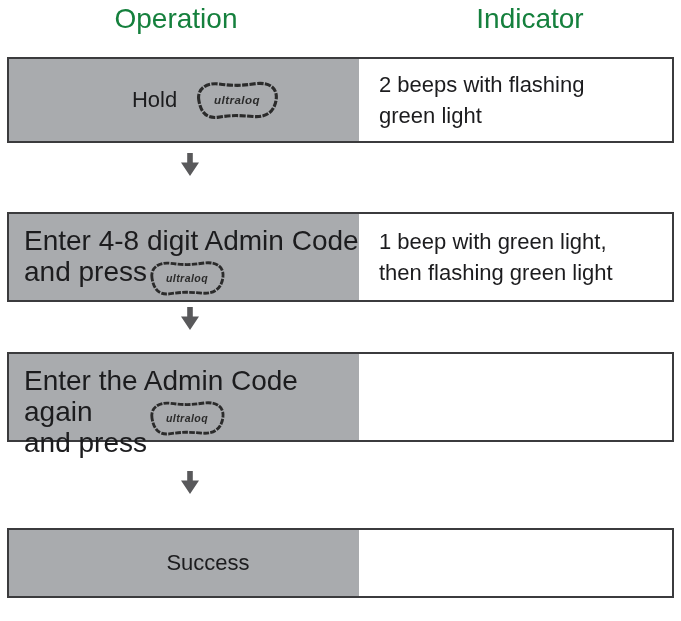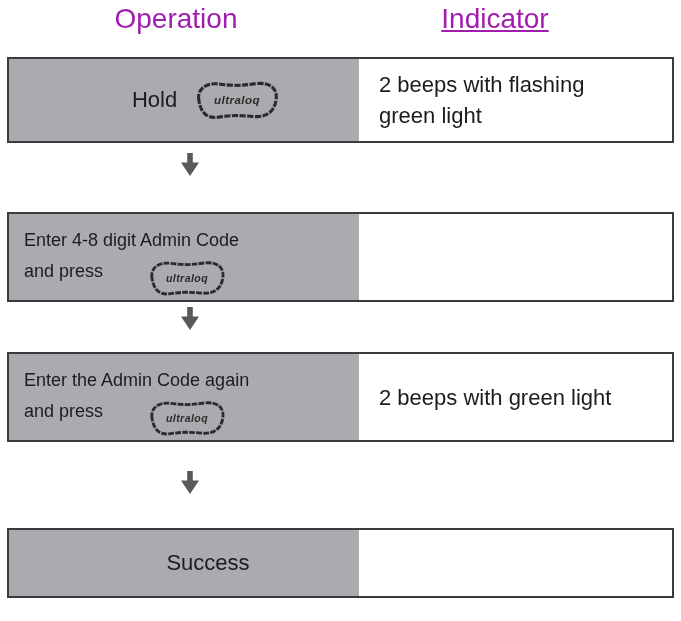--- a/index.html
+++ b/index.html
@@ -8,26 +8,26 @@
     width: 681px; height: 621px;
     background: #ffffff;
     font-family: "Liberation Sans", sans-serif;
     color: #1c1c1e;
     overflow: hidden;
   }
   .hdr {
     position: absolute;
     top: 3px;
     font-size: 28px;
-    color: #a21caf;
+    color: #15803d;
     transform: translateX(-50%);
     white-space: nowrap;
   }
   .hdr-op  { left: 176px; }
-  .hdr-ind { left: 495px; text-decoration: underline; }
+  .hdr-ind { left: 530px; }
 
   .row {
     position: absolute;
     left: 7px; width: 667px;
     border: 2px solid #3b3b3d;
     box-sizing: border-box;
     display: flex;
     background: #ffffff;
   }
   .row-1 { top: 57px;  height: 86px; }
@@ -58,21 +58,21 @@
   .op-centered {
     display: flex;
     align-items: center;
     justify-content: center;
     gap: 13px;
     padding-left: 48px;
   }
   .op-text {
     position: absolute;
     left: 15px; top: 11px;
-    font-size: 18px;
+    font-size: 28px;
     line-height: 31px;
     white-space: pre-line;
   }
   .logo-abs {
     position: absolute;
     left: 132px; top: 42px;
   }
   .logo-svg { display: block; }
   .logo-label {
     font-weight: bold;
@@ -119,40 +119,41 @@
     <div class="op-cell">
       <span class="op-text">Enter 4-8 digit Admin Code
 and press</span>
       <span class="logo-abs">
         <svg class="logo-svg" width="92" height="44" viewBox="0 0 100 54" aria-hidden="true">
           <path d="M 7 27 C 5 15, 15 7, 30 9 C 37 10, 44 10.5, 50 10.5 C 58 10.5, 64 9.5, 72 8.5 C 87 7, 96 14, 94 27 C 92 40, 83 47, 68 45.5 C 61 45, 55 44.5, 49 44.5 C 42 44.5, 35 45.5, 28 46.5 C 14 48, 9 39, 7 27 Z" fill="none" stroke="#2b2b2b" stroke-width="3.5" stroke-dasharray="7 1.6"></path>
           <text class="logo-label" x="50" y="32" text-anchor="middle" font-size="13" fill="#2b2b2b">ultraloq</text>
         </svg>
       </span>
     </div>
+    <div class="ind-cell">1 beep with green light,
+then flashing green light</div>
   </div>
 
   <div class="arrow arrow-2">
     <svg width="18" height="23" viewBox="0 0 18 23">
         <path d="M6.2 0 h5.6 v9.5 h6.2 L9 23 L0 9.5 h6.2 Z" fill="#59595b"></path>
       </svg>
   </div>
 
   <div class="row row-3">
     <div class="op-cell">
       <span class="op-text">Enter the Admin Code again
 and press</span>
       <span class="logo-abs">
         <svg class="logo-svg" width="92" height="44" viewBox="0 0 100 54" aria-hidden="true">
           <path d="M 7 27 C 5 15, 15 7, 30 9 C 37 10, 44 10.5, 50 10.5 C 58 10.5, 64 9.5, 72 8.5 C 87 7, 96 14, 94 27 C 92 40, 83 47, 68 45.5 C 61 45, 55 44.5, 49 44.5 C 42 44.5, 35 45.5, 28 46.5 C 14 48, 9 39, 7 27 Z" fill="none" stroke="#2b2b2b" stroke-width="3.5" stroke-dasharray="7 1.6"></path>
           <text class="logo-label" x="50" y="32" text-anchor="middle" font-size="13" fill="#2b2b2b">ultraloq</text>
         </svg>
       </span>
     </div>
-    <div class="ind-cell">2 beeps with green light</div>
   </div>
 
   <div class="arrow arrow-3">
     <svg width="18" height="23" viewBox="0 0 18 23">
         <path d="M6.2 0 h5.6 v9.5 h6.2 L9 23 L0 9.5 h6.2 Z" fill="#59595b"></path>
       </svg>
   </div>
 
   <div class="row row-4">
     <div class="op-cell op-centered">

